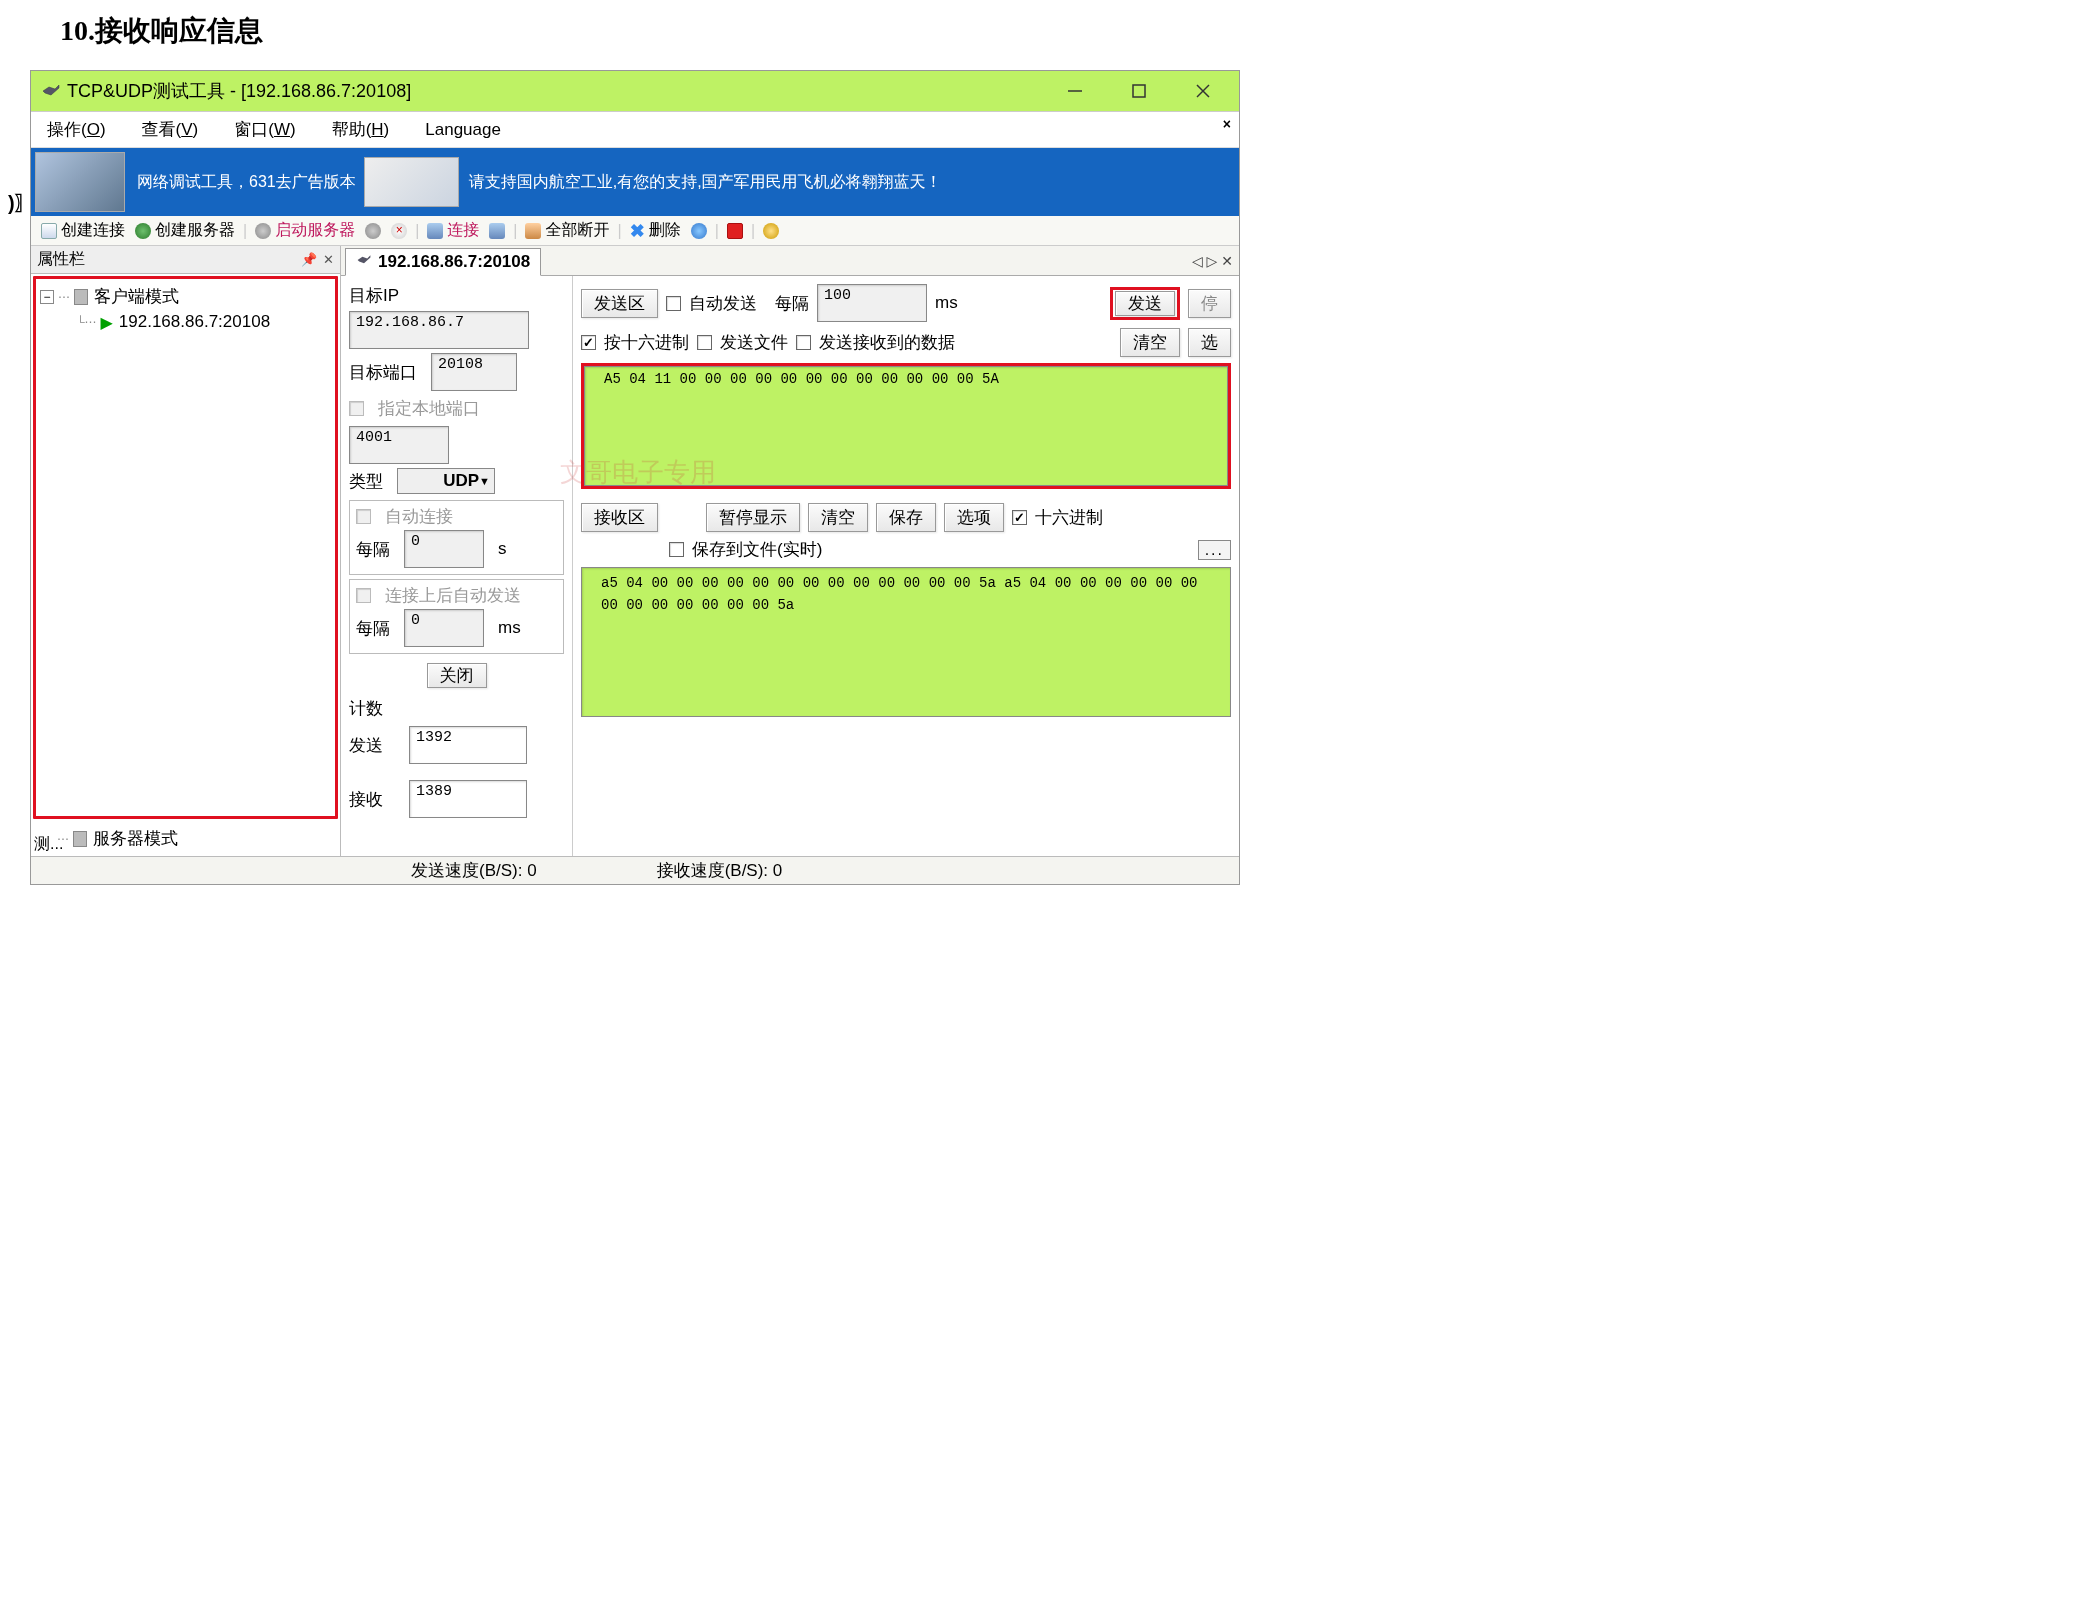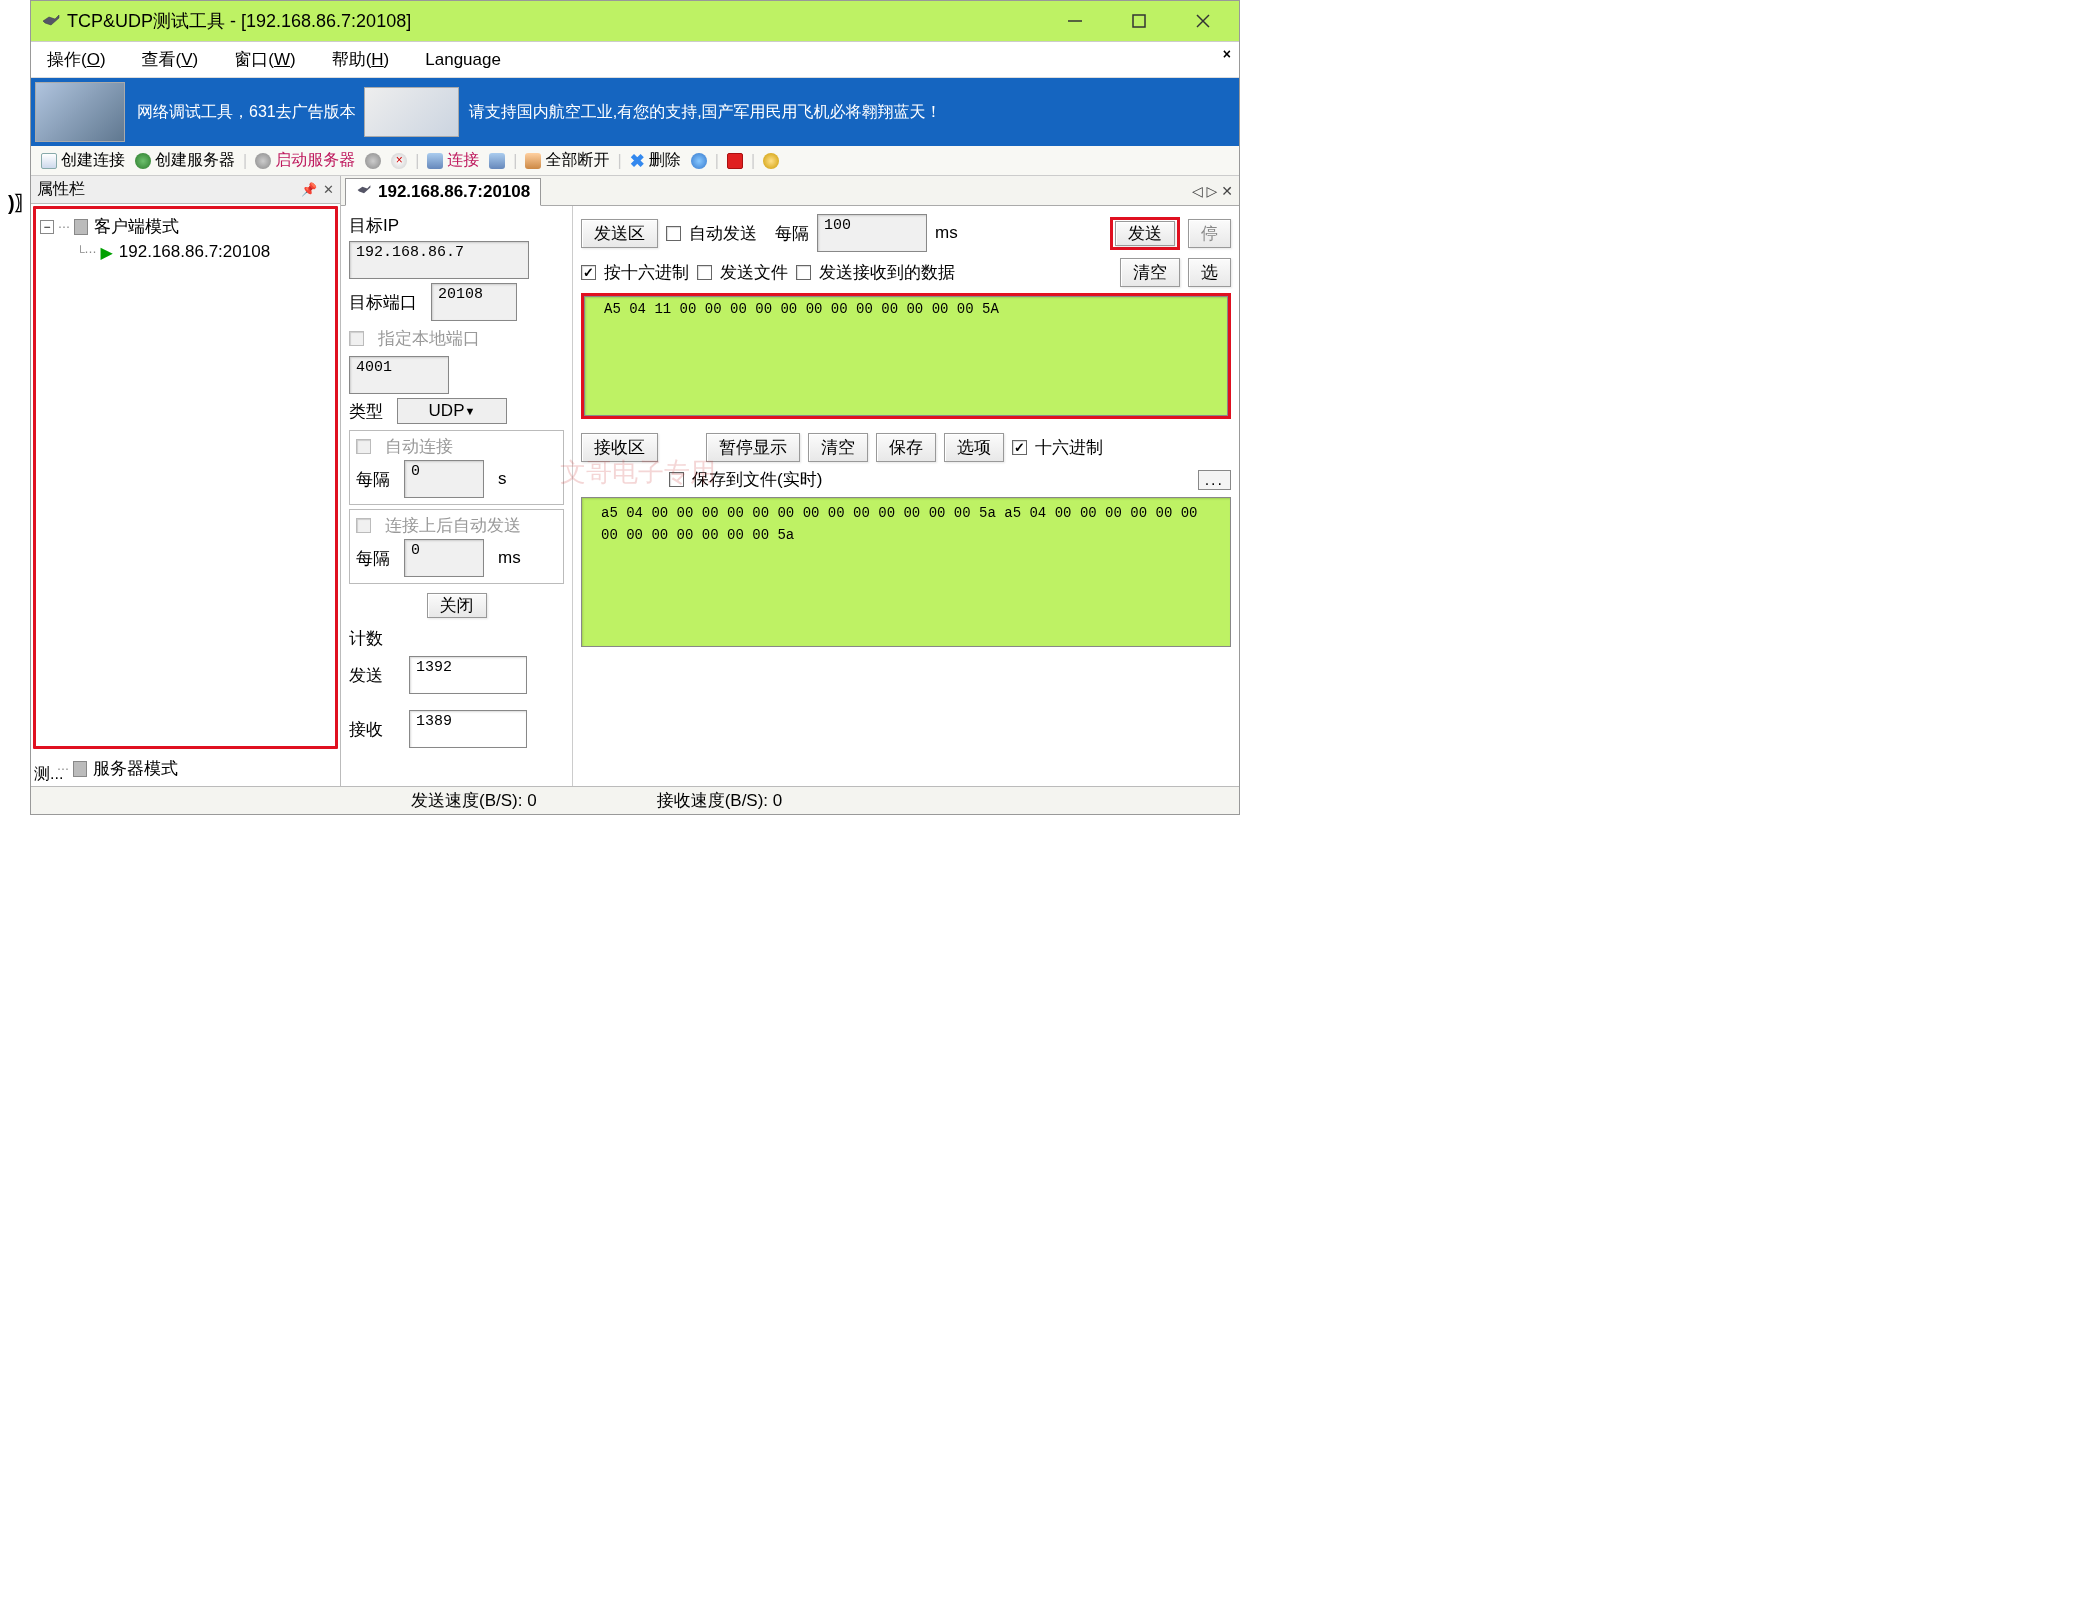--- a/index.html
+++ b/index.html
@@ -53,21 +53,21 @@
 .doc-tab-title { font-weight: bold; font-size: 17px; }
 .tab-right-ctrls { margin-left:auto; padding-right:6px; font-size:14px; color:#444; }
 .panels-row { display: flex; flex: 1; }
 .panel-left { width: 232px; padding: 8px; border-right: 1px solid #ccc; font-size: 17px; display:flex; flex-direction:column; gap:4px; }
 .panel-right { flex: 1; padding: 8px 8px 4px; display: flex; flex-direction: column; gap:6px; font-size: 17px; overflow:hidden; }
 .form-row { display:flex; align-items:center; gap:14px; margin-bottom:2px; }
 .lbl { font-size: 17px; }
 .lbl.disabled { color:#999; }
 .txt { border: 1px solid #888; background:#fff; padding: 2px 6px; font-family: "Courier New", monospace; font-size:15px; height:38px; box-shadow: inset 1px 1px 2px rgba(0,0,0,0.15); }
 .txt.readonly { background:#f0f0f0; }
-.sel { border:1px solid #888; background:#efefef; font-size:17px; height:26px; width:110px; padding:0 4px; display:flex; align-items:center; justify-content:center; }
+.sel { border:1px solid #888; background:#efefef; font-size:17px; height:26px; width:98px; padding:0 4px; display:flex; align-items:center; justify-content:flex-end;font-weight:bold; }
 .btn { border: 1px solid #999; background: linear-gradient(#fbfbfb,#e8e8e8); padding: 2px 12px; font-size: 17px; min-width: 60px; text-align:center; box-shadow: 1px 1px 0 #fff inset, 1px 1px 2px rgba(0,0,0,0.1); }
 .btn.disabled { color:#888; }
 .chk { width:15px; height:15px; border:1px solid #666; background:#fff; display:inline-flex; align-items:center; justify-content:center; font-size:13px; line-height:13px; box-shadow: inset 1px 1px 1px rgba(0,0,0,0.15); }
 .chk.checked::before { content:"✓"; color:#000; font-weight:bold; }
 .chk.disabled { border-color:#bbb; background:#f0f0f0; }
 .textarea { border:1px solid #888; background:#bef264; font-family:"Courier New",monospace; font-size:14px; padding:4px 19px; width:100%; box-shadow: inset 1px 1px 2px rgba(0,0,0,0.15); }
 .send-text-wrap { border: 3px solid #e01020; padding:0; }
 .send-text { height: 120px; }
 .recv-text { height: 150px; line-height:1.6; }
 fieldset { border:1px solid #bbb; padding:4px 6px; }
@@ -82,20 +82,21 @@
 .left-margin-txt { position:absolute; left:8px; top:190px; font-size:20px; font-weight:bold; }
 .left-trunc { position:absolute; left:34px; bottom:30px; font-size:16px; }
 .page-wrap { position:relative; width:1260px; }
 </style>
 </head>
 <body>
 
 <div class="page-wrap">
 <div class="left-margin-txt">)〗</div>
 
+<div class="doc-heading">10.接收响应信息</div>
 
 <div class="app-window">
   <div class="title-bar">
     <span class="title-bar-icon">
       <svg viewBox="0 0 20 20">
             <path d="M2 10 L8 6 L14 8 L18 4 L18 7 L10 14 L4 12 Z" fill="#556" stroke="#334" stroke-width="0.5"></path>
           </svg>
     </span>
     <span class="title-text">TCP&amp;UDP测试工具 - [192.168.86.7:20108]</span>
     <span class="title-controls">

